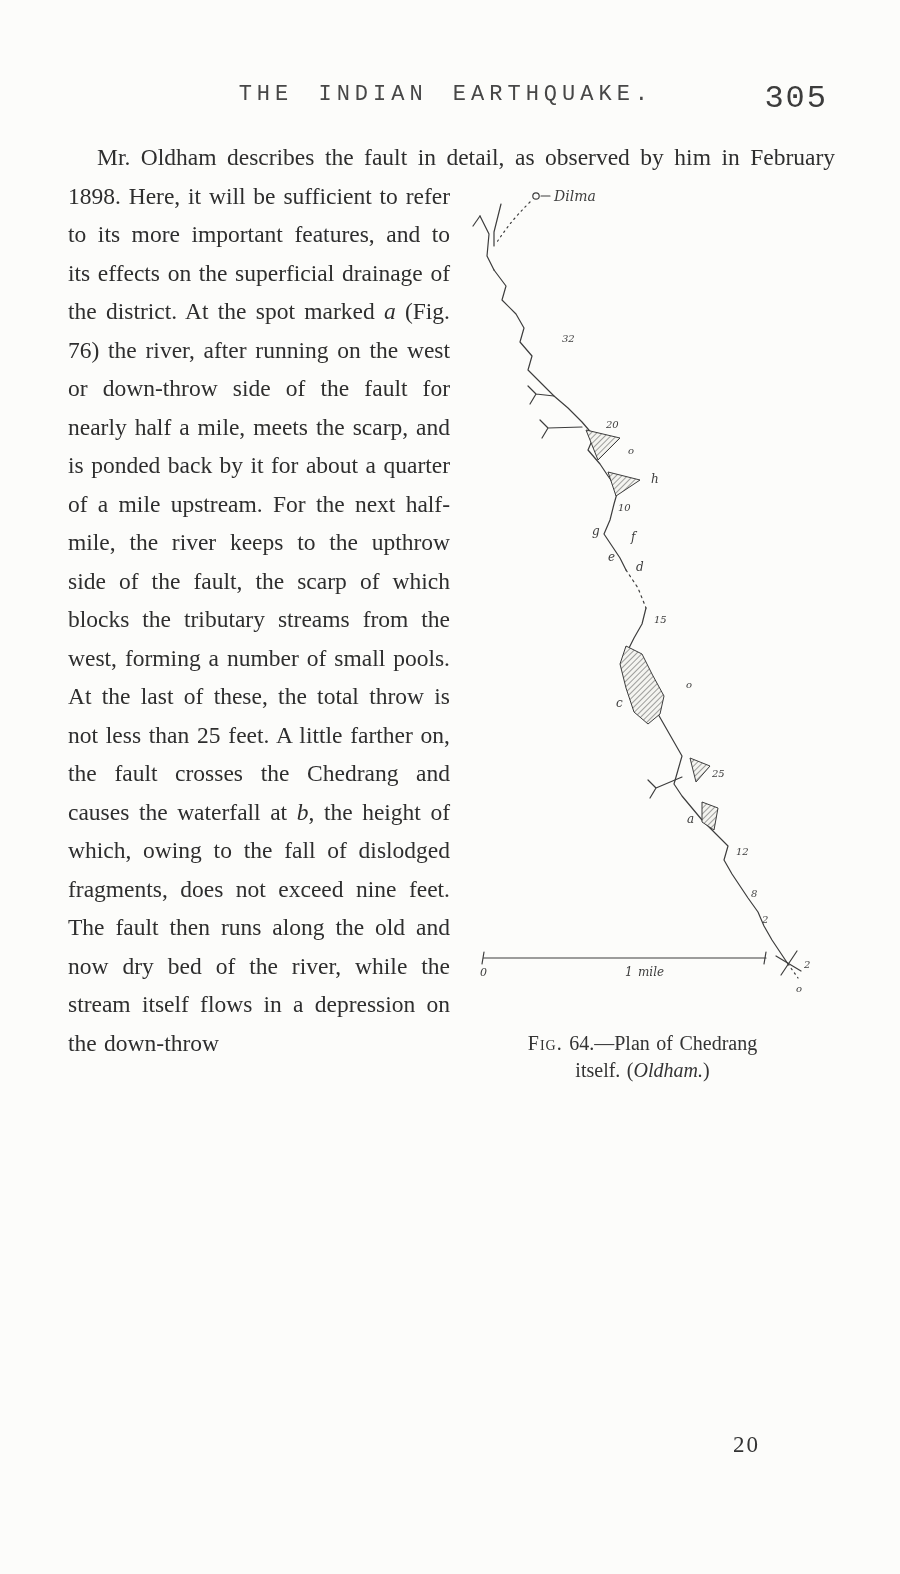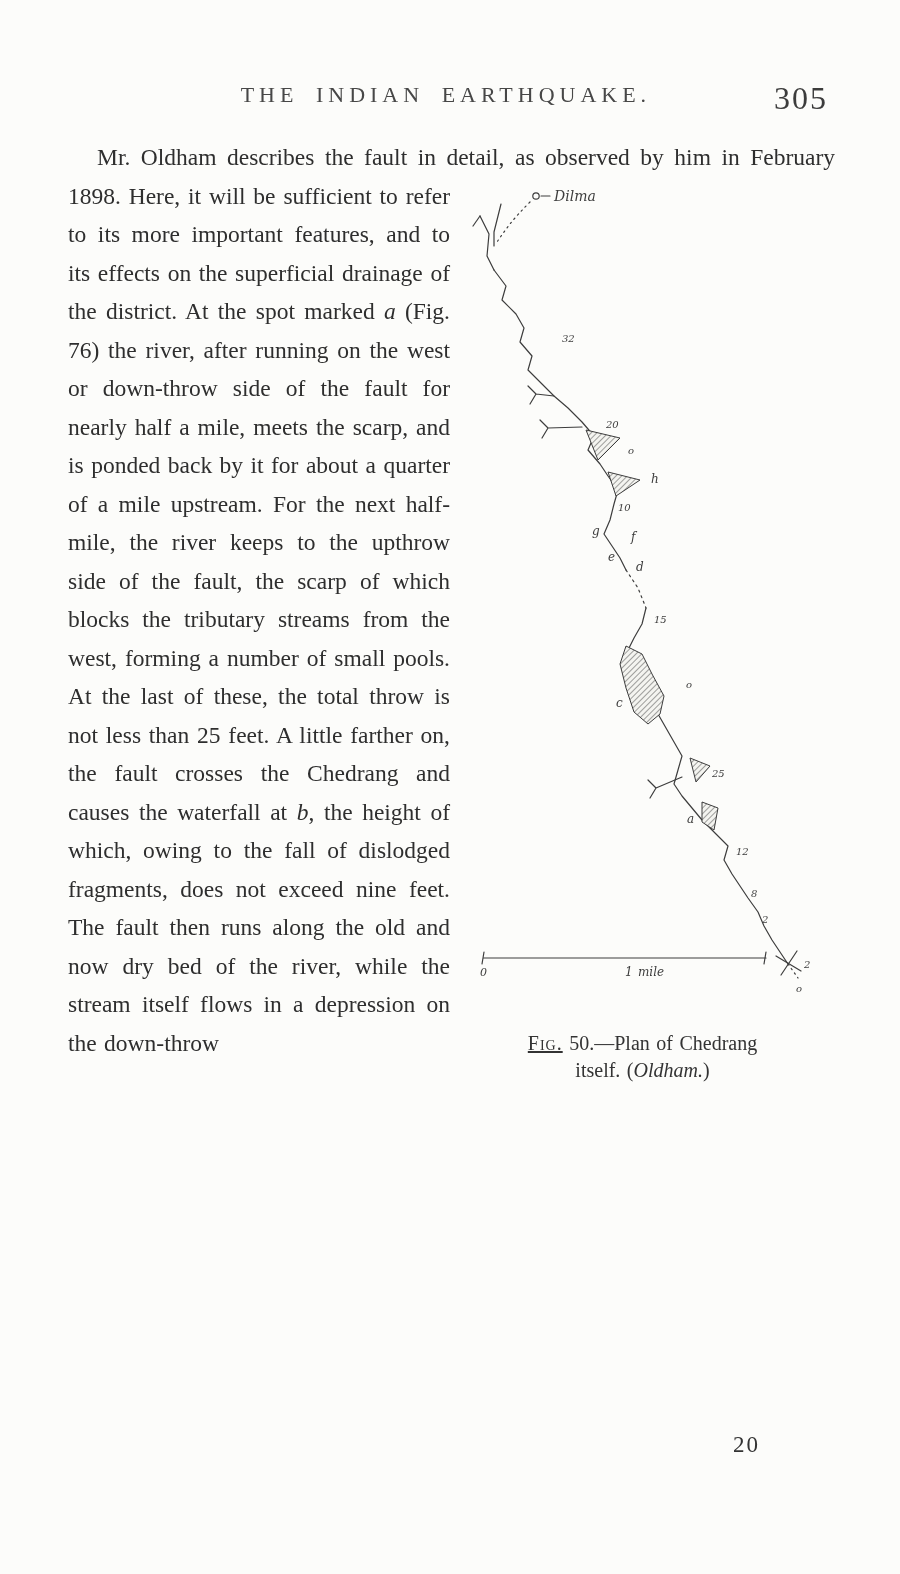--- a/index.html
+++ b/index.html
@@ -17,20 +17,21 @@
     font-family: "Liberation Serif", "DejaVu Serif", serif;
     overflow: hidden;
     border-bottom: 2px solid #d9d9d4;
   }
   .running-header {
     position: absolute;
     top: 80px;
     left: 0;
     right: 0;
     height: 32px;
+    font-family: Liberation Mono, monospace;
   }
   .running-title {
     position: absolute;
     left: 50%;
     transform: translateX(-51%);
     top: 2px;
     font-size: 22px;
     letter-spacing: 5px;
     word-spacing: 7px;
     color: #474747;
@@ -76,21 +77,21 @@
   }
   .fig-caption {
     display: block;
     margin-top: 12px;
     text-align: center;
     font-size: 20px;
     line-height: 27px;
     color: #333;
     text-indent: 0;
   }
-  .smallcaps { font-variant: small-caps; letter-spacing: 1px; text-decoration: underline; }
+  .smallcaps { font-variant: small-caps; letter-spacing: 1px; }
   .fig-caption i { font-style: italic; text-align: center; }
 
   .footer-pagenum {
     position: absolute;
     top: 1432px;
     right: 140px;
     font-size: 23px;
     letter-spacing: 2px;
     color: #333;
   }
@@ -171,21 +172,21 @@
             <text x="281" y="717" font-size="10">8</text>
             <text x="292" y="743" font-size="10">2</text>
             <text x="334" y="788" font-size="10">2</text>
             <text x="326" y="812" font-size="10">o</text>
             <text x="10" y="796" font-size="11">0</text>
             <text x="155" y="796" font-size="12">1 mile</text>
           </g>
         </svg>
 
         <span class="fig-caption">
-          <span><span class="smallcaps">Fig.</span><span> 50.—Plan of Chedrang</span></span><br>
+          <span><span class="smallcaps">Fig.</span><span> 64.—Plan of Chedrang</span></span><br>
           <span><span>itself.  (</span><i>Oldham.</i><span>)</span></span>
         </span>
       </span><span>Mr. Oldham describes the fault in detail, as observed by him in February 1898.  Here, it will be sufficient to refer to its more important features, and to its effects on the superficial drainage of the district.  At the spot marked <i>a</i> (Fig. 76) the river, after running on the west or down-throw side of the fault for nearly half a mile, meets the scarp, and is ponded back by it for about a quarter of a mile upstream.  For the next half-mile, the river keeps to the upthrow side of the fault, the scarp of which blocks the tributary streams from the west, forming a number of small pools.  At the last of these, the total throw is not less than 25 feet.  A little farther on, the fault crosses the Chedrang and causes the waterfall at <i>b</i>, the height of which, owing to the fall of dislodged fragments, does not exceed nine feet.  The fault then runs along the old and now dry bed of the river, while the stream itself flows in a depression on the down-throw</span>
     </p>
 
   </div>
 
   <div class="footer-pagenum">20</div>
 
 </div>

